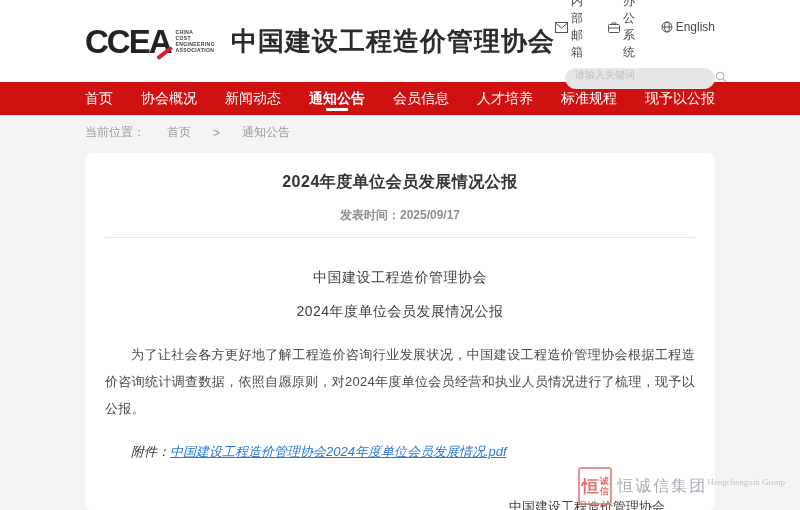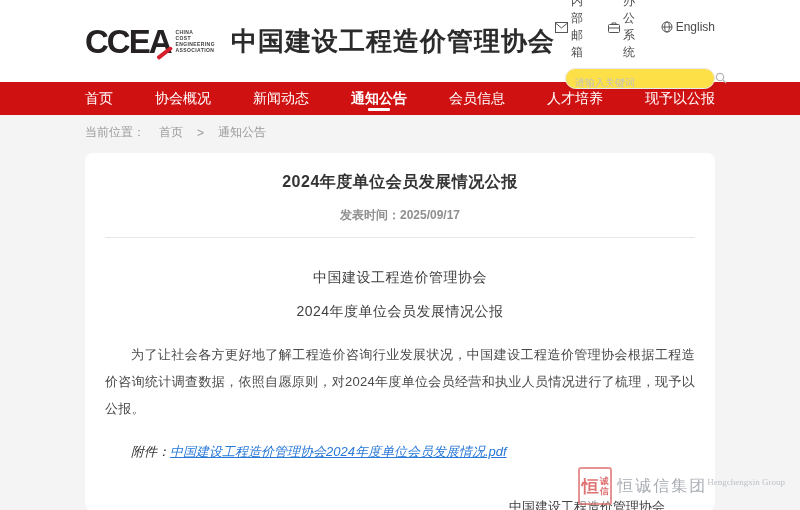--- a/index.html
+++ b/index.html
@@ -17,31 +17,31 @@
   .logo { display:flex; align-items:center; }
   .logo-text { font-size:33px; font-weight:bold; color:#262223; letter-spacing:-2px; line-height:1; position:relative; }
   .logo-a { position:relative; display:inline-block; }
   .logo-swoosh { position:absolute; right:-2px; bottom:4px; width:18px; height:4px; background:#d5212e; border-radius:2px 4px 2px 2px; transform:rotate(-38deg); transform-origin:right bottom; }
   .logo-sub { margin-left:5px; font-size:5px; line-height:6px; font-weight:bold; color:#3c3c3c; letter-spacing:.4px; }
   .site-title { margin-left:16px; font-size:26px; font-weight:bold; color:#2b2b2b; white-space:nowrap; letter-spacing:1px; }
   .utilities { display:flex; flex-direction:column; align-items:flex-end; gap:7px; }
   .quick-links { display:flex; align-items:center; gap:14px; }
   .quick-link { display:flex; align-items:center; gap:3px; font-size:12px; color:#4a4a4a; text-decoration:none; cursor:pointer; }
   .quick-link svg { display:block; }
-  .search-box { width:150px; height:21px; background:#fde047; border:1px solid #e9e9e9; border-radius:11px; display:flex; align-items:flex-end; padding:0 9px; box-shadow:0 1px 2px rgba(0,0,0,.04);gap:8px; }
+  .search-box { width:150px; height:21px; background:#e5e5e5; border:1px solid #e9e9e9; border-radius:11px; display:flex; align-items:flex-start; padding:0 9px; box-shadow:0 1px 2px rgba(0,0,0,.04);gap:8px; }
   .search-box input { flex:1; border:0; outline:0; font-size:10px; color:#666; background:transparent; font-family:inherit; }
   .search-box input::placeholder { color:#c2c2c2; }
   
   .nav { height:33px; background:#d01111; }
   .nav-inner { width:630px; height:100%; margin:0 auto; display:flex; align-items:center; justify-content:space-between; }
   .nav-item { position:relative; color:#ffffff; font-size:14px; text-decoration:none; height:100%; display:flex; align-items:center; cursor:pointer; }
   .nav-item.active { font-weight:bold; }
   .nav-item.active::after { content:""; position:absolute; left:50%; transform:translateX(-50%); bottom:4px; width:22px; height:3px; background:#fff; border-radius:1px; }
   
-  .breadcrumb { width:630px; margin:9px auto 9px; font-size:12px; color:#9b9b9b; display:flex; align-items:center; gap:14px; }
+  .breadcrumb { width:630px; margin:9px auto 9px; font-size:12px; color:#9b9b9b; display:flex; align-items:center; gap:22px; }
   .breadcrumb a { color:#9b9b9b; text-decoration:none; cursor:pointer; }
   
   .card { width:630px; height:358px; margin:12px auto; background:#ffffff; border-radius:8px; padding:0 20px; position:relative; }
   .article-title { text-align:center; font-size:16px; font-weight:bold; color:#333333; padding-top:19px; letter-spacing:.5px; }
   .article-date { text-align:center; font-size:12px; font-weight:bold; color:#8f8f8f; margin-top:14px; }
   .divider { height:1px; background:#e8e8e8; margin-top:13px; }
   .doc-heading { text-align:center; font-size:14px; color:#404040; letter-spacing:.5px; }
   .doc-heading.first { margin-top:31px; }
   .doc-heading.second { margin-top:16px; }
   .doc-paragraph { margin-top:20px; font-size:13px; color:#4a4a4a; line-height:27px; text-indent:2em; text-align:justify; letter-spacing:.2px; }
@@ -121,20 +121,21 @@
 </div>
 
 <div class="nav">
   <div class="nav-inner">
     <a class="nav-item">首页</a>
     <a class="nav-item">协会概况</a>
     <a class="nav-item">新闻动态</a>
     <a class="nav-item active">通知公告</a>
     <a class="nav-item">会员信息</a>
     <a class="nav-item">人才培养</a>
+    <a class="nav-item">标准规程</a>
     <a class="nav-item">现予以公报</a>
   </div>
 </div>
 
 <div class="breadcrumb">
   <span>当前位置：</span>
   <a>首页</a>
   <span>&gt;</span>
   <a>通知公告</a>
 </div>

